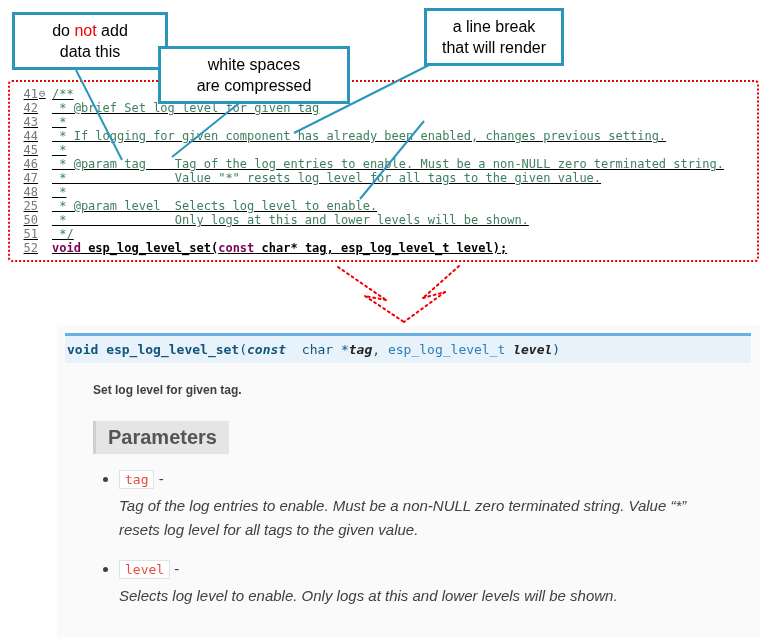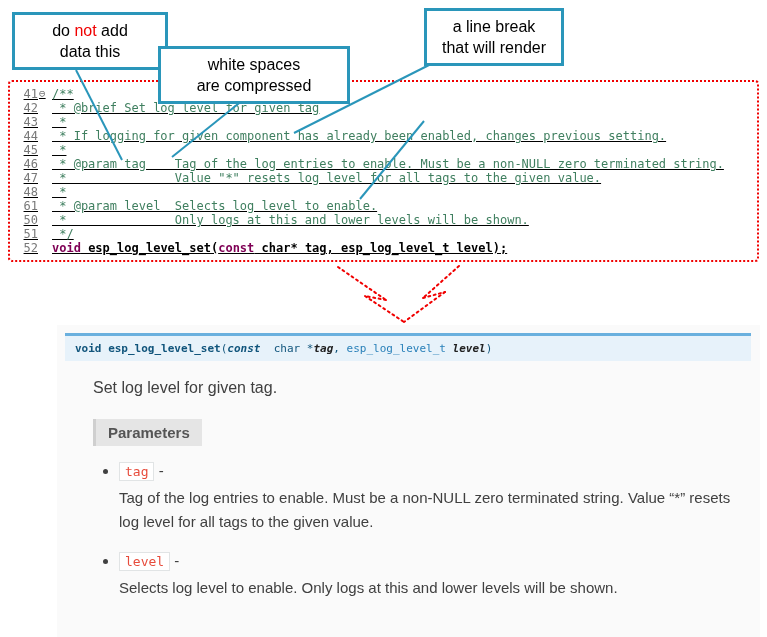--- a/index.html
+++ b/index.html
@@ -40,43 +40,43 @@
   
   .overlay { position:absolute; left:0; top:0; width:767px; height:637px; z-index:5; pointer-events:none; }
 
   
   .docs {
     position:absolute; z-index:1; left:57px; top:325px; width:703px; height:312px;
     background:#fafafa; padding-top:8px; color:#404040;
   }
   .sig {
     margin:0 9px 0 8px; background:#e7f2fa; border-top:3px solid #6ab0de;
-    padding:6px 10px; font-family:"DejaVu Sans Mono", monospace; font-size:11px;
+    padding:6px 2px; font-family:"DejaVu Sans Mono", monospace; font-size:13px;
     color:#11557c; white-space:pre;
   }
   .sg-kw   { font-weight:bold; }
   .sg-name { font-weight:bold; color:#11557c; }
   .sg-kwi  { font-weight:bold; font-style:italic; }
   .sg-param{ font-weight:bold; font-style:italic; color:#222; }
   .sg-type { color:#2980b9; }
-  .docs p  { margin:16px 20px 0 36px; font-size:16px; line-height:22px; }
+  .docs p  { margin:16px 20px 0 36px; font-size:12px; line-height:22px;font-weight:bold; }
   .params-label {
     display:inline-block; margin:20px 0 0 36px; padding:5px 12px;
     background:#e5e5e5; border-left:3px solid #cfcfcf;
-    font-size:15px; font-weight:bold; color:#555;
+    font-size:20px; font-weight:bold; color:#555;
   }
   #param-list { margin:16px 0 0 62px; }
   #param-list li { font-size:15px; margin-bottom:18px; color:#404040; }
   #param-list li::marker { color:#404040; }
   .chip {
     font-family:"DejaVu Sans Mono", monospace; font-size:13px;
     color:#e74c3c; background:#fff; border:1px solid #e1e4e5; padding:1px 5px;
   }
   .dash { color:#404040; }
-  .pdesc { margin-top:7px; max-width:612px; line-height:24px; }
+  .pdesc { margin-top:7px; max-width:612px; line-height:24px;font-style:italic; }
 </style>
 </head>
 <body>
 
 <div class="stage">
 
   <svg class="overlay" viewBox="0 0 767 637" xmlns="http://www.w3.org/2000/svg">
     <g stroke="#2a96ba" stroke-width="2" fill="none">
       <line x1="76" y1="70" x2="122" y2="160"></line>
       <line x1="243" y1="100" x2="172" y2="157"></line>
@@ -142,21 +142,21 @@
           <span class="ln">47</span>
           <span class="fold"> </span>
           <span class="codetext"><span class="tok-cm"> *               Value "*" resets log level for all tags to the given value.</span></span>
         </div>
         <div class="code-line">
           <span class="ln">48</span>
           <span class="fold"> </span>
           <span class="codetext"><span class="tok-cm"> *</span></span>
         </div>
         <div class="code-line">
-          <span class="ln">61</span>
+          <span class="ln">25</span>
           <span class="fold"> </span>
           <span class="codetext"><span class="tok-cm"> * @param level  Selects log level to enable.</span></span>
         </div>
         <div class="code-line">
           <span class="ln">50</span>
           <span class="fold"> </span>
           <span class="codetext"><span class="tok-cm"> *               Only logs at this and lower levels will be shown.</span></span>
         </div>
         <div class="code-line">
           <span class="ln">51</span>

